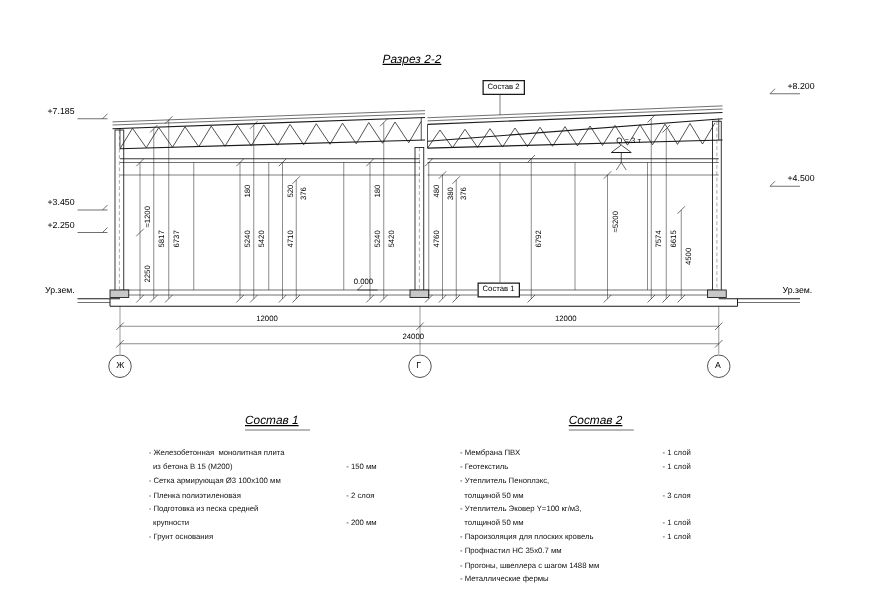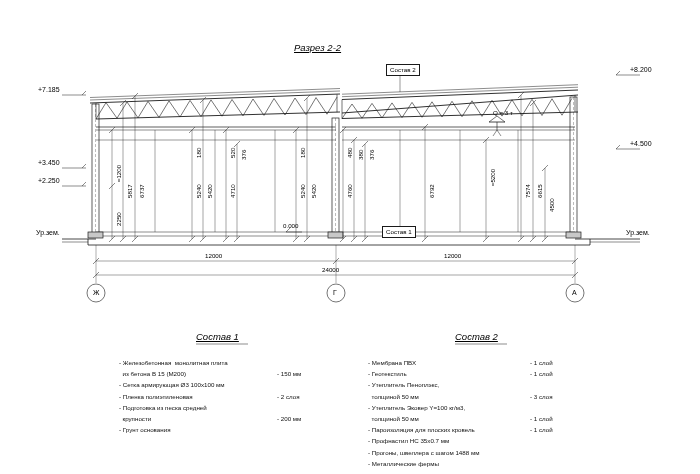--- a/index.html
+++ b/index.html
@@ -23,21 +23,21 @@
     white-space: pre;
   }
   .vt { transform-origin: 0 0; }
   svg { position: absolute; left: 0; top: 0; }
   .legend-col { position: absolute; font-size: 6.2px; line-height: 11.2px; white-space: pre; }
   .legend-val { position: absolute; font-size: 6.2px; line-height: 11.2px; white-space: pre; }
 </style>
 </head>
 <body>
 
-<div class="ttl" style="left:294px; top:42px;">Разрез 2-2</div>
+<div class="ttl" style="left:306px; top:42px;">Разрез 2-2</div>
 
 <svg width="700" height="474">
   <g fill="none" stroke="#1a1a1a" stroke-width="0.6">
 
     <line x1="62" y1="239" x2="96" y2="239" stroke-width="0.8"></line>
     <line x1="575" y1="239" x2="640" y2="239" stroke-width="0.8"></line>
     <line x1="96" y1="236" x2="575" y2="236" stroke-width="0.5"></line>
     <line x1="88" y1="245" x2="590" y2="245" stroke-width="0.8"></line>
     <line x1="88" y1="239" x2="88" y2="245" stroke-width="0.8"></line>
     <line x1="590" y1="239" x2="590" y2="245" stroke-width="0.8"></line>

